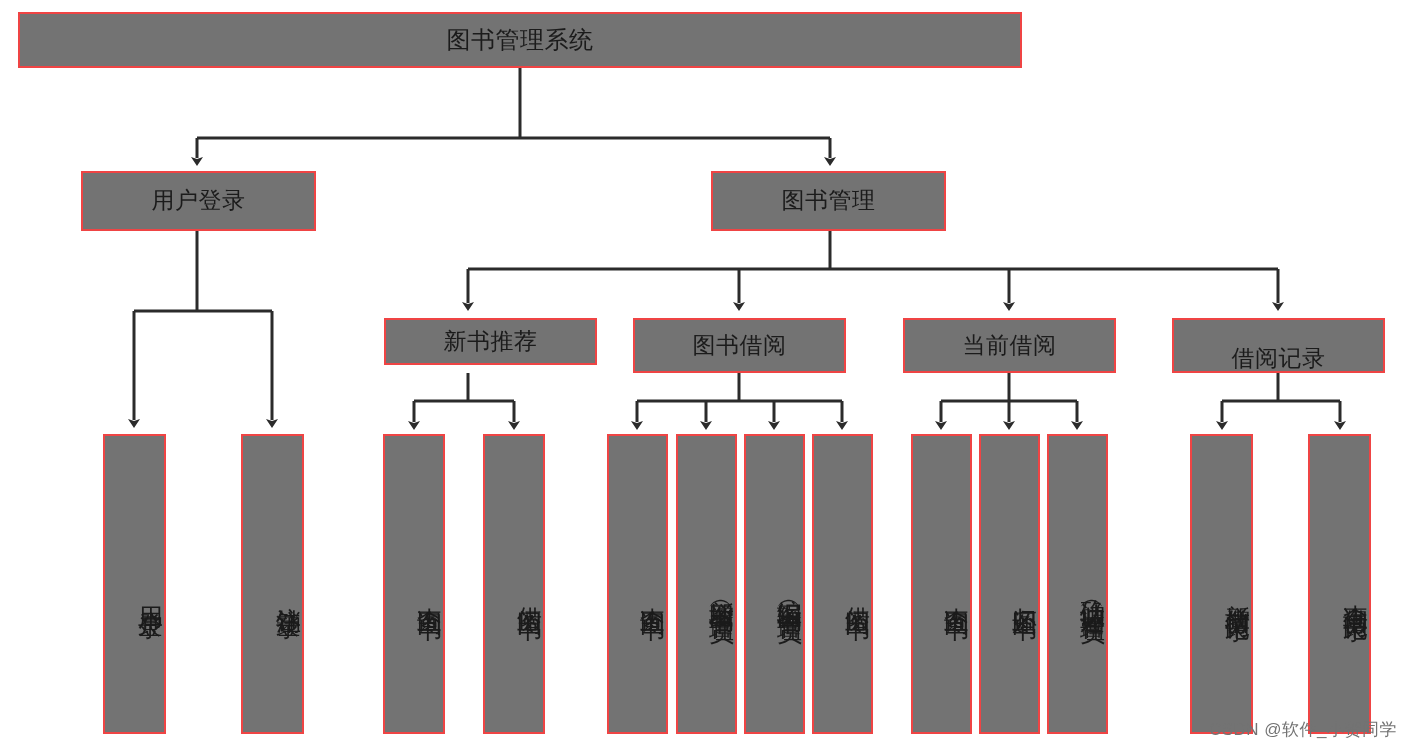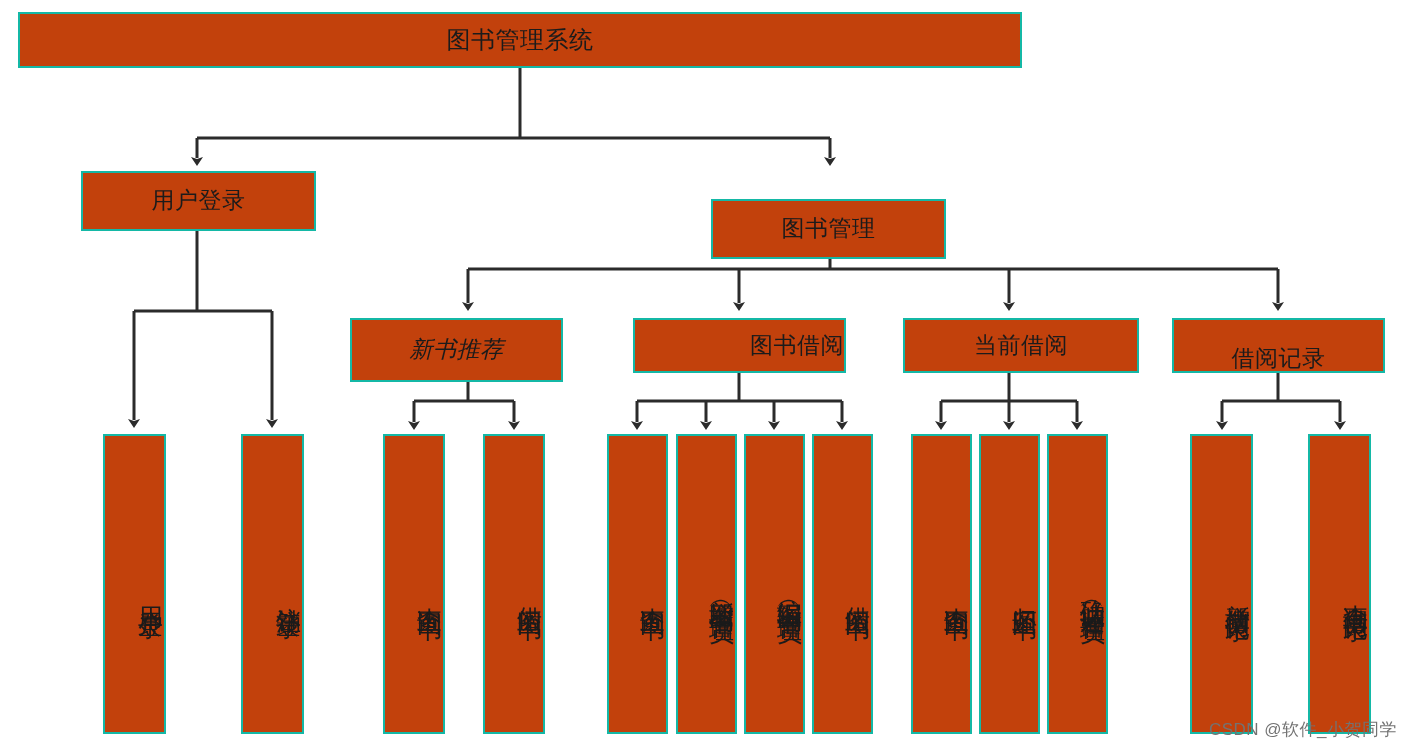--- a/index.html
+++ b/index.html
@@ -23,22 +23,22 @@
     position: absolute;
     left: 0;
     top: 0;
     width: 1405px;
     height: 747px;
     pointer-events: none;
   }
   .node {
     position: absolute;
     box-sizing: border-box;
-    background: #c2410c;
-    border: 2px solid #14b8a6;
+    background: #737373;
+    border: 2px solid #ef4444;
     display: flex;
     align-items: center;
     justify-content: center;
     overflow: hidden;
   }
   .node-h {
     font-size: 23px;
     letter-spacing: 0.5px;
     line-height: 1.1;
     white-space: nowrap;
@@ -128,31 +128,31 @@
     </g>
   </svg>
 
   <div class="node node-root" style="left:18px; top:12px; width:1004px; height:56px;">
     <span class="node-h">图书管理系统</span>
   </div>
 
   <div class="node" style="left:81px; top:171px; width:235px; height:60px;">
     <span class="node-h">用户登录</span>
   </div>
-  <div class="node" style="left:711px; top:171px; width:235px; height:60px;margin-top:28px;">
+  <div class="node" style="left:711px; top:171px; width:235px; height:60px;">
     <span class="node-h">图书管理</span>
   </div>
 
-  <div class="node" style="left:350px; top:318px; width:213px; height:64px;font-style:italic;">
+  <div class="node" style="left:384px; top:318px; width:213px; height:47px;">
     <span class="node-h">新书推荐</span>
   </div>
-  <div class="node" style="left:633px; top:318px; width:213px; height:55px;justify-content:flex-end;">
+  <div class="node" style="left:633px; top:318px; width:213px; height:55px;">
     <span class="node-h">图书借阅</span>
   </div>
-  <div class="node" style="left:903px; top:318px; width:236px; height:55px;">
+  <div class="node" style="left:903px; top:318px; width:213px; height:55px;">
     <span class="node-h">当前借阅</span>
   </div>
   <div class="node" style="left:1172px; top:318px; width:213px; height:55px;align-items:flex-end;">
     <span class="node-h">借阅记录</span>
   </div>
 
   <div class="node node-v" style="left:103px; top:434px; width:63px; height:300px;">
     <span class="node-vt">用户登录</span>
   </div>
   <div class="node node-v" style="left:241px; top:434px; width:63px; height:300px;">

